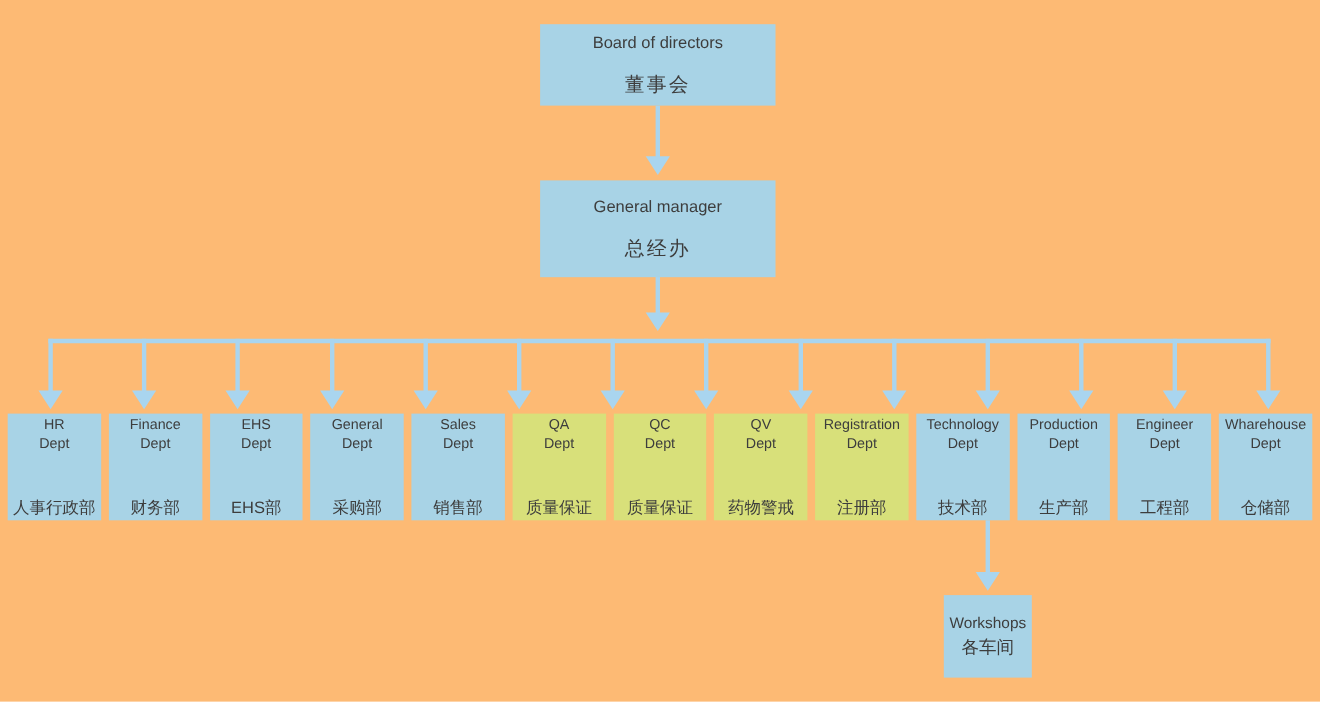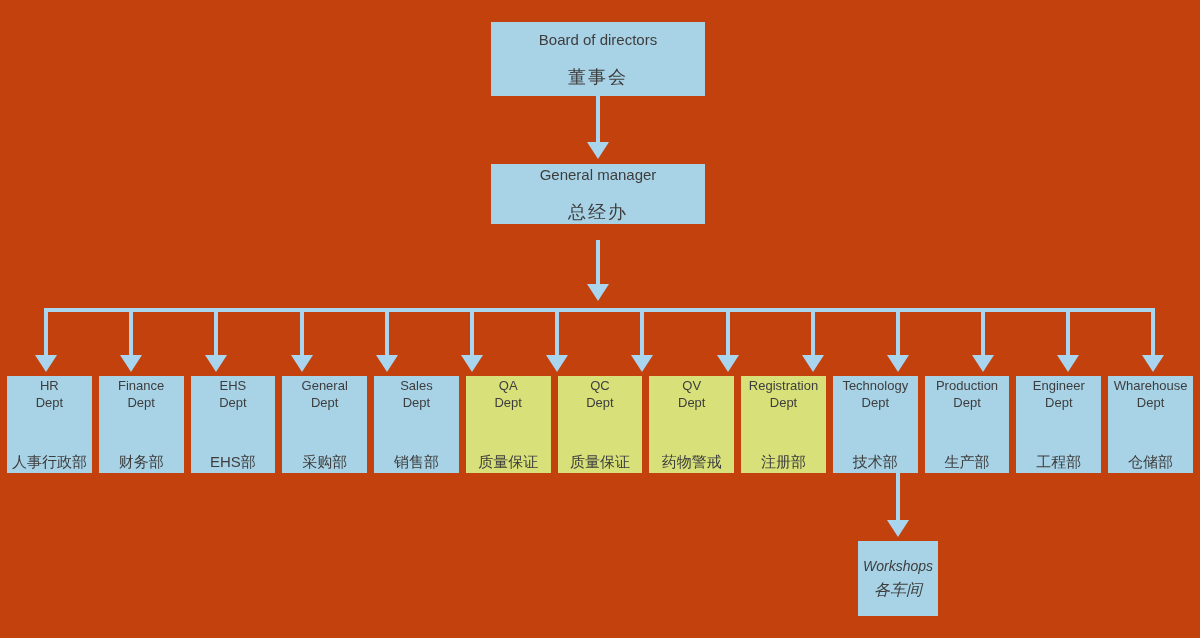--- a/index.html
+++ b/index.html
@@ -1,30 +1,30 @@
 <!DOCTYPE html>
 <html><head>
 <meta charset="utf-8">
 <style>
   html,body { margin:0; padding:0; background:#ffffff; }
   #stage {
-    position:relative; width:1200px; height:638px; background:#c2410c;
+    position:relative; width:1200px; height:638px; background:#fdba74;
     font-family:"Liberation Sans","DejaVu Sans",sans-serif;
     color:#3d3d3d; overflow:hidden;
   }
   svg.connectors { position:absolute; left:0; top:0; width:1200px; height:638px; z-index:0; }
   .node {
     position:absolute; z-index:1; display:flex; flex-direction:column;
     align-items:center; justify-content:center; text-align:center;
   }
   .blue  { background:#a8d3e6; }
   .green { background:#d8e07a; }
   #board-node { left:491px; top:22px;  width:214px; height:74px; }
-  #gm-node    { left:491px; top:164px; width:214px; height:60px; }
-  #workshops-node { left:858px; top:541px; width:80px; height:75px;font-style:italic; }
+  #gm-node    { left:491px; top:164px; width:214px; height:88px; }
+  #workshops-node { left:858px; top:541px; width:80px; height:75px; }
   .title-en { font-size:15px; line-height:19px; }
   .title-cn { font-size:18px; line-height:24px; margin-top:16px; letter-spacing:2px; }
   #dept-row {
     position:absolute; left:7px; top:376px; width:1186px; height:97px;
     display:flex; gap:7px; z-index:1;
   }
   .dept {
     flex:1 1 0; min-width:0; display:flex; flex-direction:column;
     align-items:center; justify-content:center; text-align:center;gap:33px;
   }

